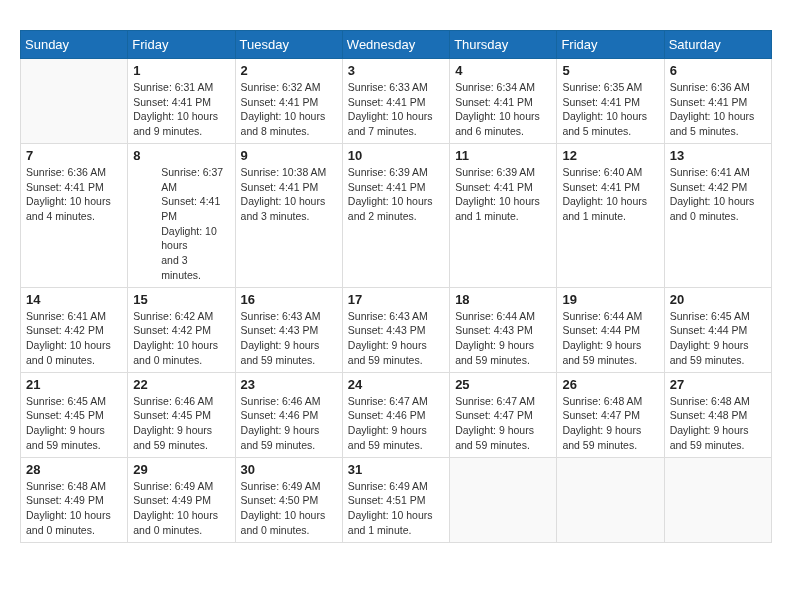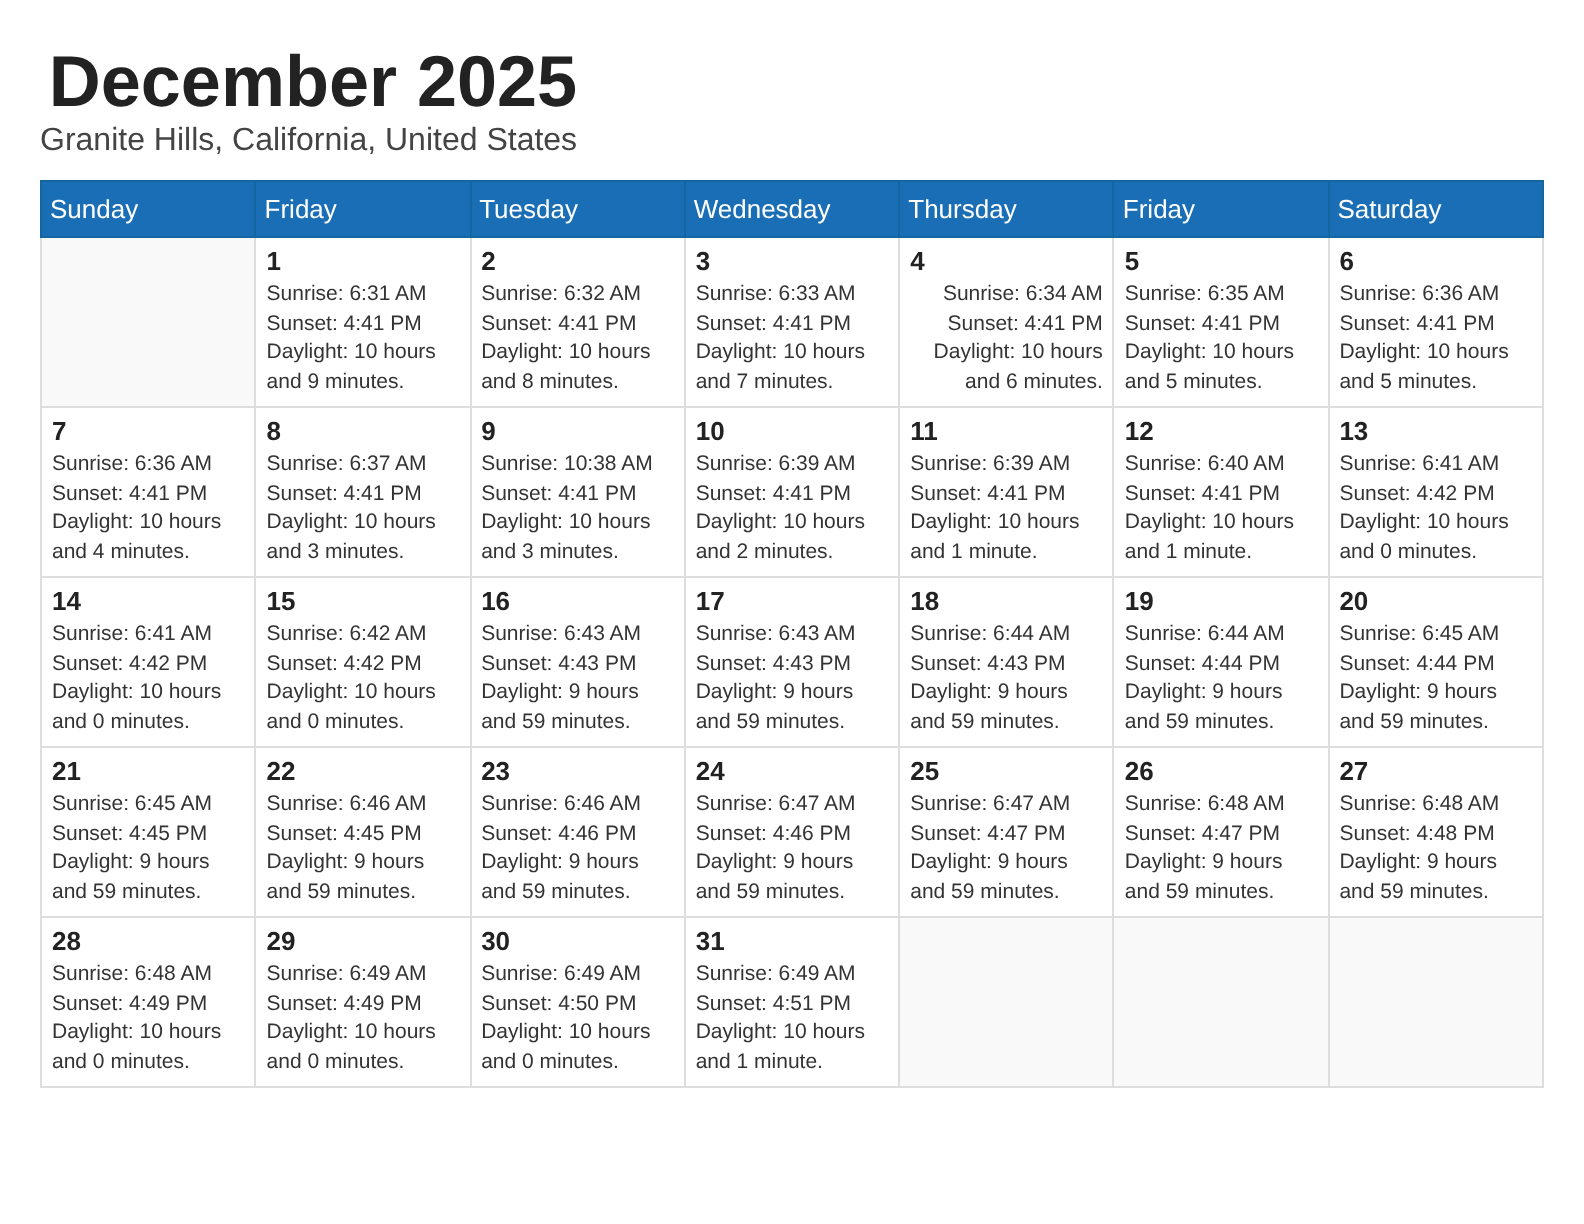--- a/index.html
+++ b/index.html
@@ -92,24 +92,20 @@
       line-height: 1.4;
     }
     tr.week-row td {
       height: 85px;
     }
   </style>
 </head>
 <body>
 
 <div class="header">
-  <div class="title-block">
-    <div class="main-title">December 2025</div>
-    <div class="subtitle">Granite Hills, California, United States</div>
-  </div>
 </div>
 
 <table class="calendar">
   <thead>
     <tr>
     <th>Sunday</th>
         <th>Friday</th>
         <th>Tuesday</th>
         <th>Wednesday</th>
         <th>Thursday</th>
@@ -136,21 +132,21 @@
         </td>
         <td>
           <span class="day-num">3</span>
           <div class="day-info" style="white-space: pre-line;">Sunrise: 6:33 AM
 Sunset: 4:41 PM
 Daylight: 10 hours
 and 7 minutes.</div>
         </td>
         <td>
           <span class="day-num">4</span>
-          <div class="day-info" style="white-space: pre-line; text-align: right;">Sunrise: 6:34 AM
+          <div class="day-info" style="white-space: pre-line;">Sunrise: 6:34 AM
 Sunset: 4:41 PM
 Daylight: 10 hours
 and 6 minutes.</div>
         </td>
         <td>
           <span class="day-num">5</span>
           <div class="day-info" style="white-space: pre-line;">Sunrise: 6:35 AM
 Sunset: 4:41 PM
 Daylight: 10 hours
 and 5 minutes.</div>
@@ -166,21 +162,21 @@
       <tr class="week-row">
         <td>
           <span class="day-num">7</span>
           <div class="day-info" style="white-space: pre-line;">Sunrise: 6:36 AM
 Sunset: 4:41 PM
 Daylight: 10 hours
 and 4 minutes.</div>
         </td>
         <td>
           <span class="day-num">8</span>
-          <div class="day-info" style="white-space: pre-line;">Sunrise: 6:37 AM
+          <div class="day-info" style="white-space: pre-line; margin-left: 28px;">Sunrise: 6:37 AM
 Sunset: 4:41 PM
 Daylight: 10 hours
 and 3 minutes.</div>
         </td>
         <td>
           <span class="day-num">9</span>
           <div class="day-info" style="white-space: pre-line;">Sunrise: 10:38 AM
 Sunset: 4:41 PM
 Daylight: 10 hours
 and 3 minutes.</div>

